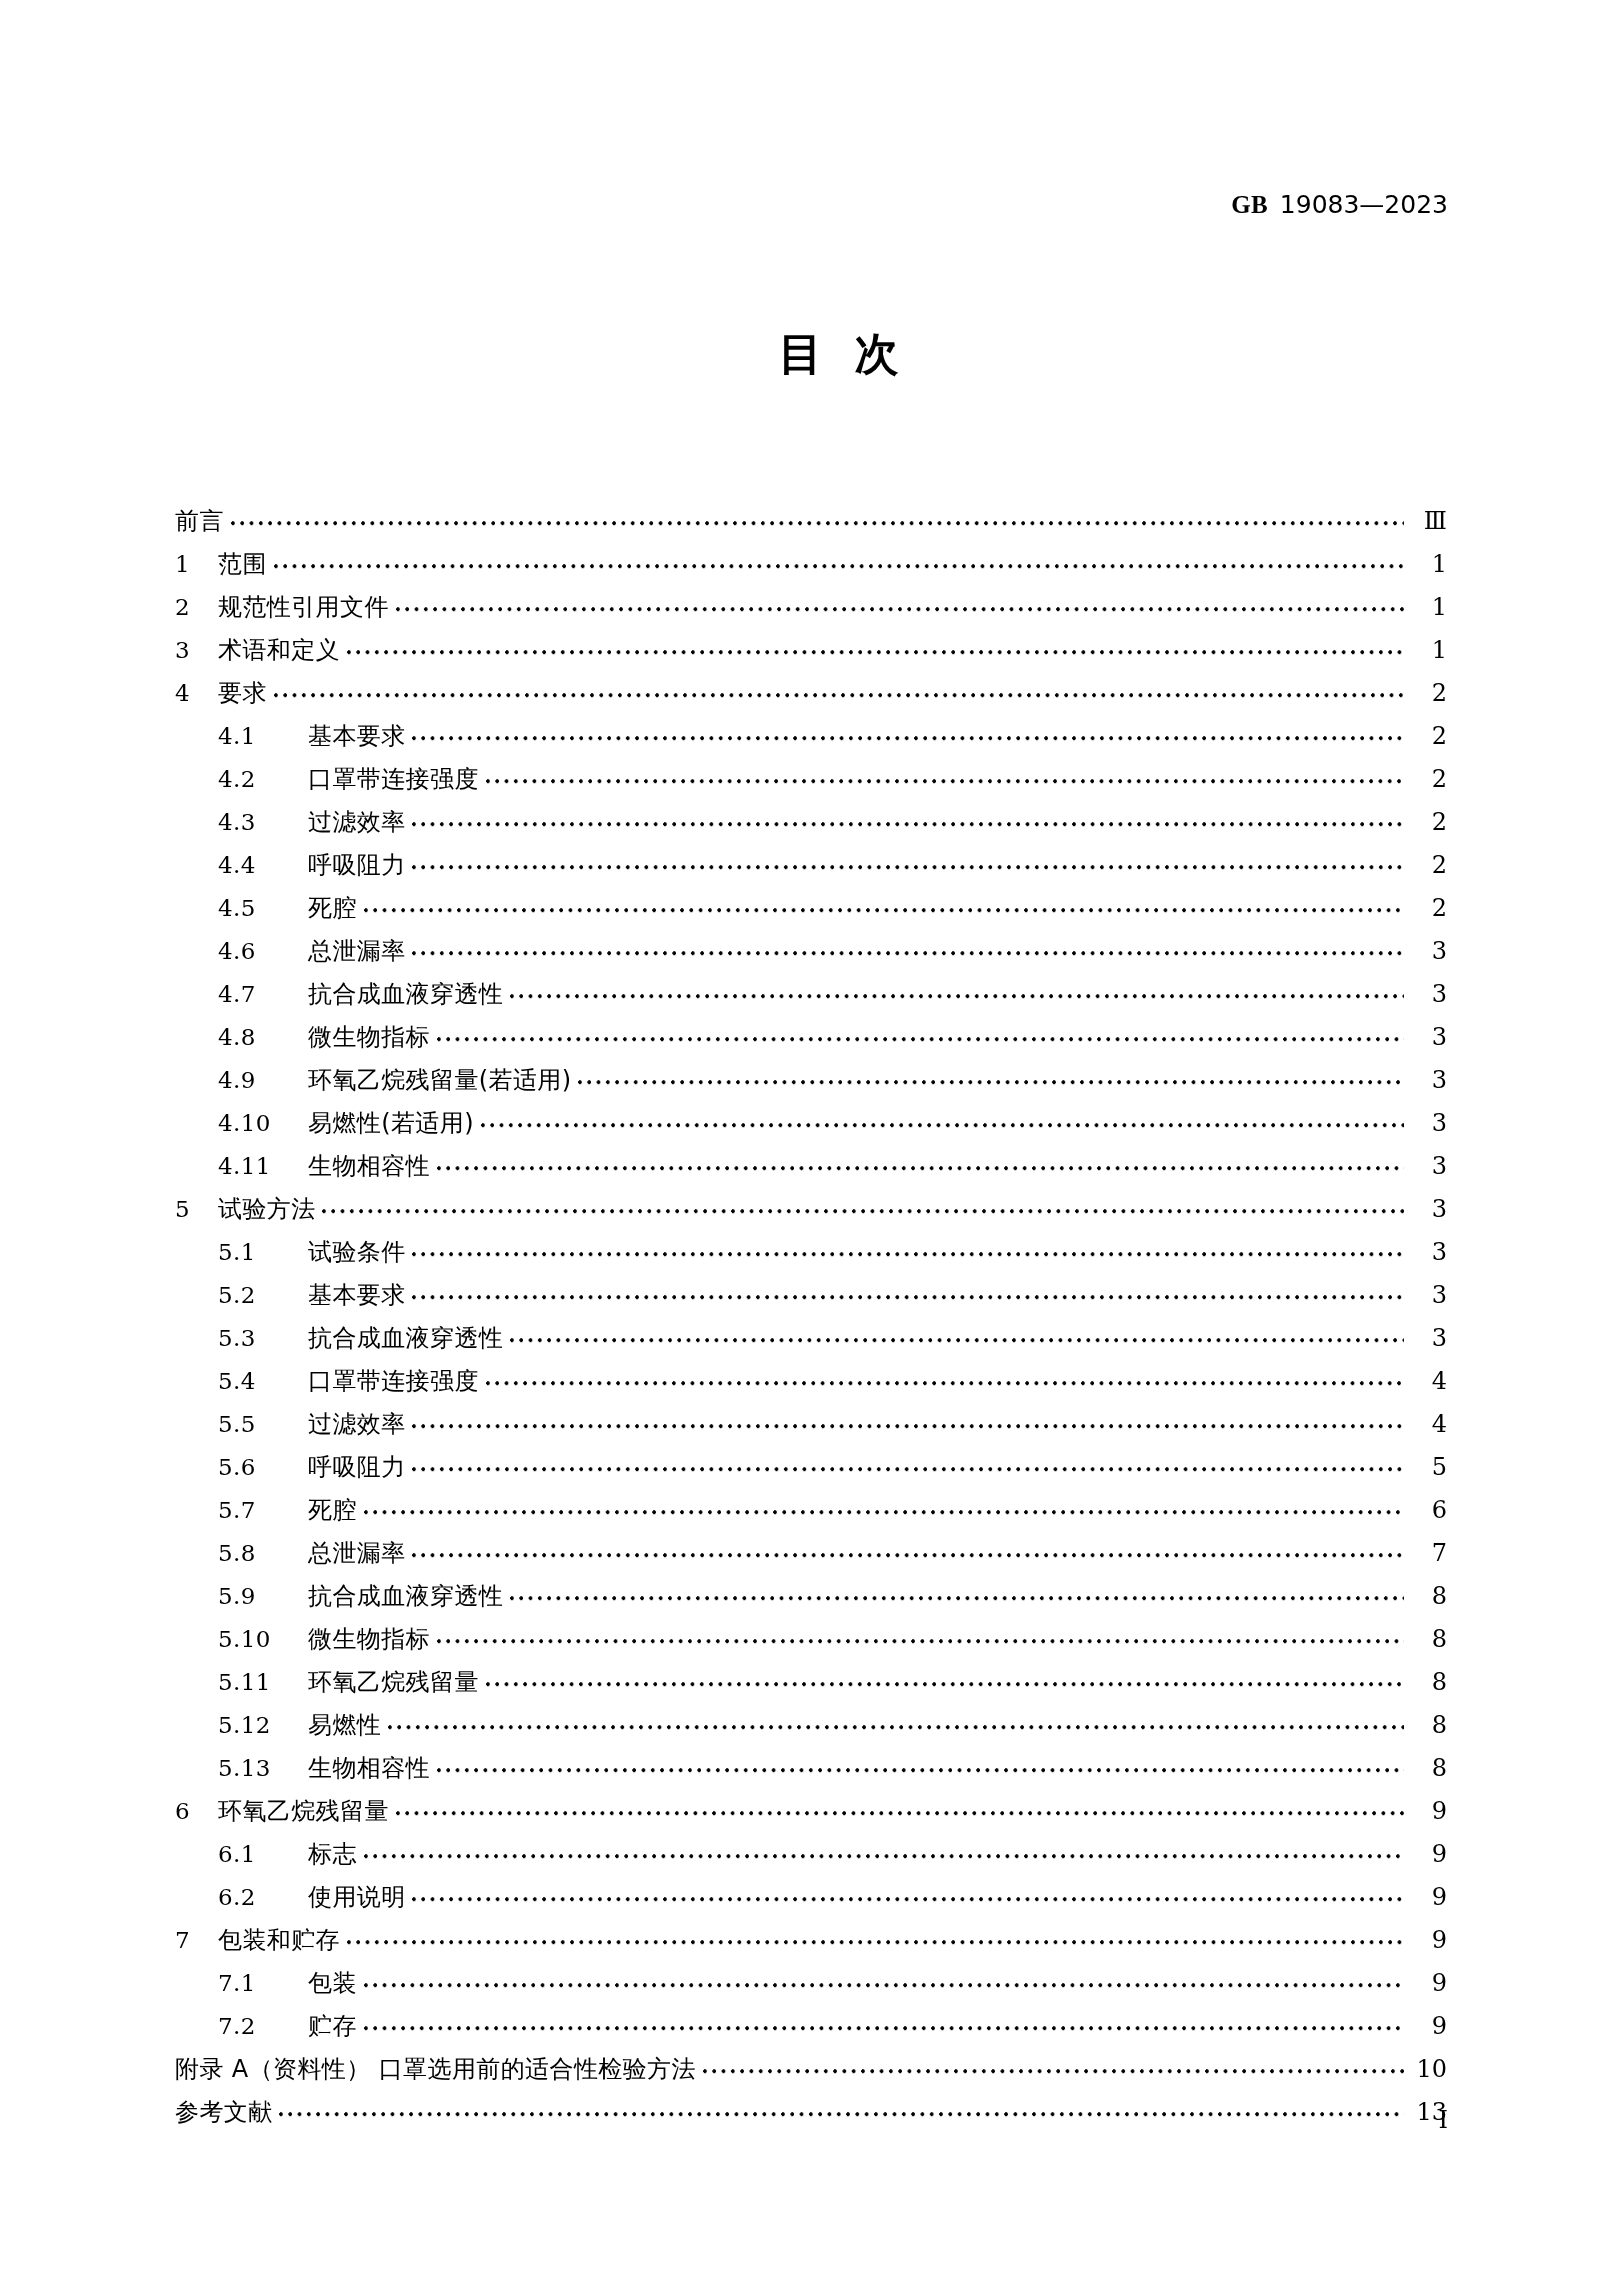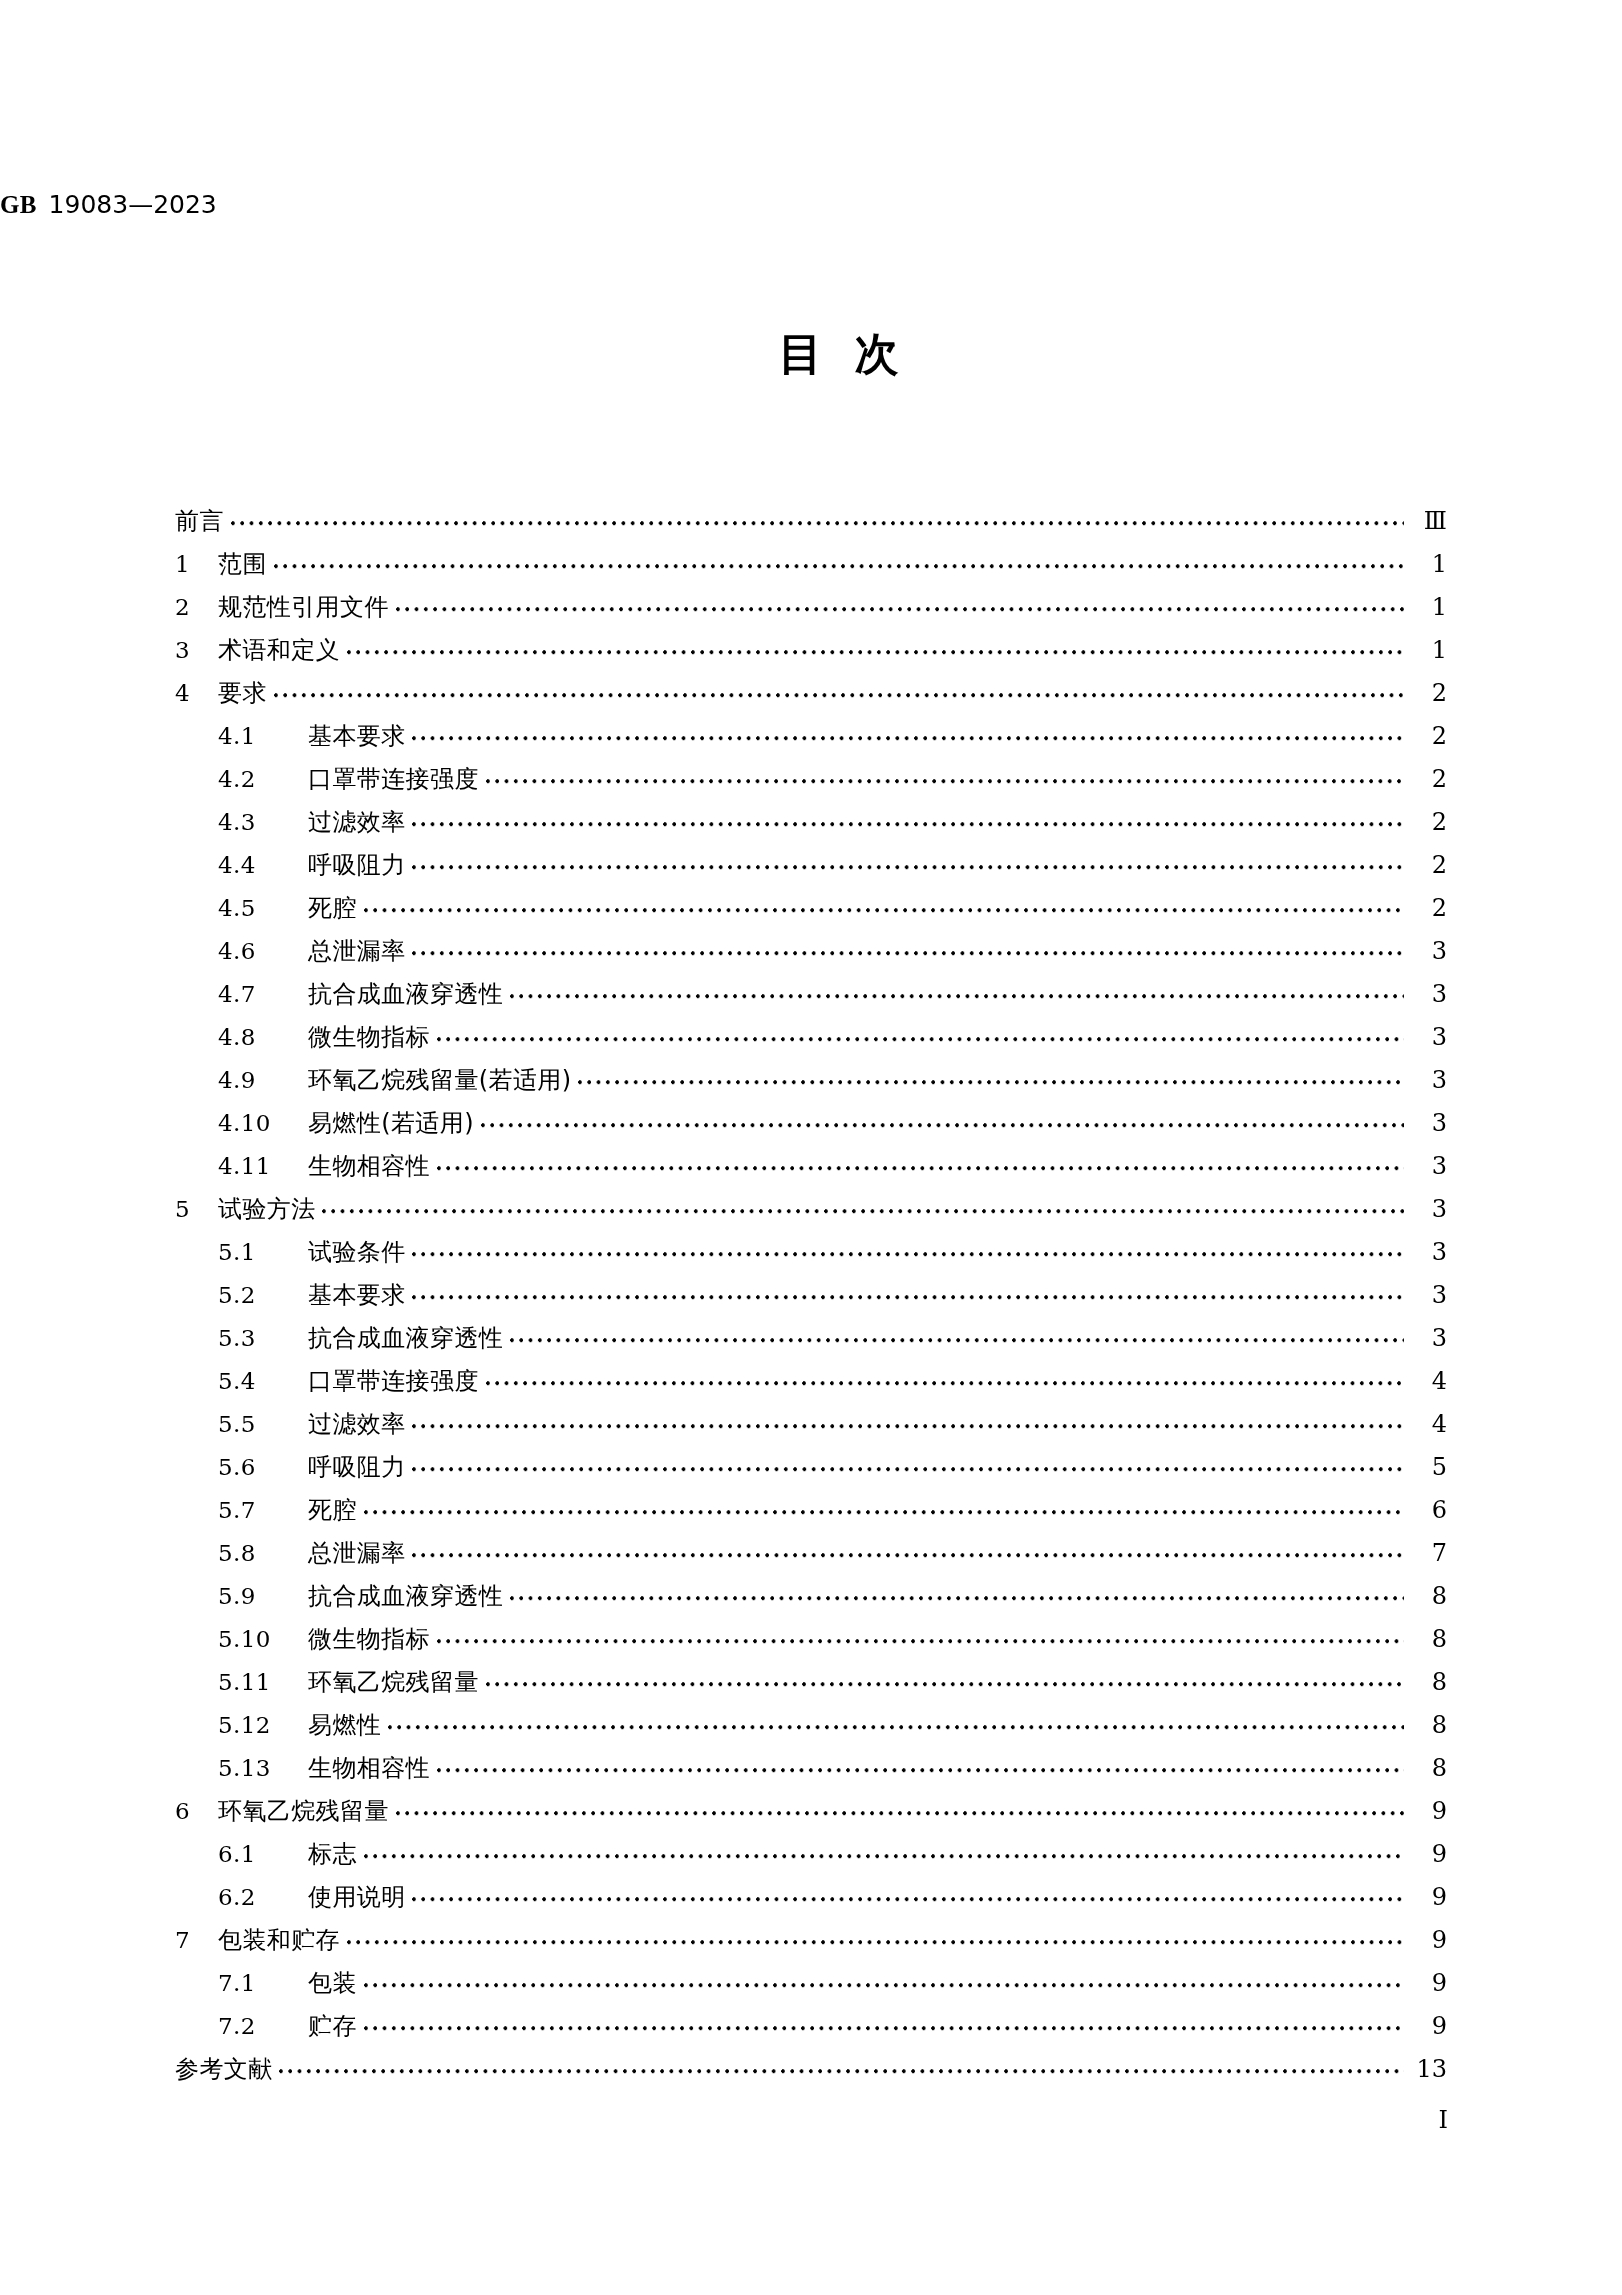--- a/index.html
+++ b/index.html
@@ -20,20 +20,21 @@
     box-sizing: border-box;
     overflow: hidden;
   }
 
   
   .doc-header {
     position: absolute;
     top: 190px;
     left: 0;
     width: 1448px;           
+    text-align: right;
     font-size: 25px;
     letter-spacing: 0.4px;
     white-space: nowrap;
   }
   .doc-header .std-code {
     font-weight: bold;
     font-family: "Liberation Serif", "DejaVu Serif", serif;
   }
   .doc-header .std-number {
     font-family: "DejaVu Sans", "Liberation Sans", sans-serif;
@@ -440,20 +441,27 @@
       <div class="toc-row lvl2">
         <span class="row-label">
           <span class="row-num">7.2</span>
           <span class="row-title">贮存</span>
         </span>
         <span class="leader"></span>
         <span class="row-page">9</span>
       </div>
       <div class="toc-row lvl0">
         <span class="row-label">
+          <span class="row-title">附录 A（资料性）  口罩选用前的适合性检验方法</span>
+        </span>
+        <span class="leader"></span>
+        <span class="row-page">10</span>
+      </div>
+      <div class="toc-row lvl0">
+        <span class="row-label">
           <span class="row-title">参考文献</span>
         </span>
         <span class="leader"></span>
         <span class="row-page">13</span>
       </div>
     </div>
 
   <div class="folio">Ⅰ</div>
 
 </div>

